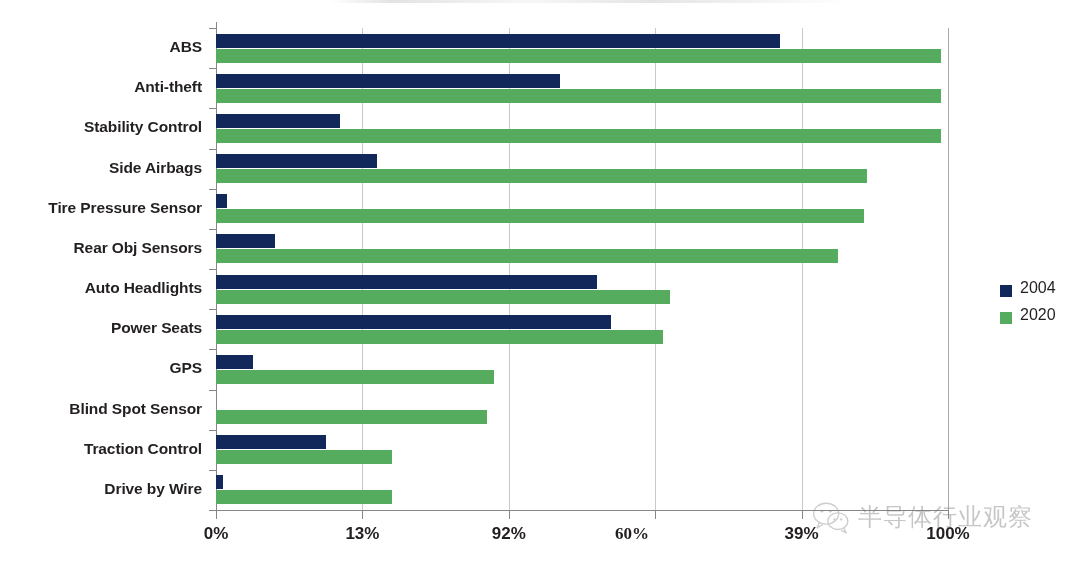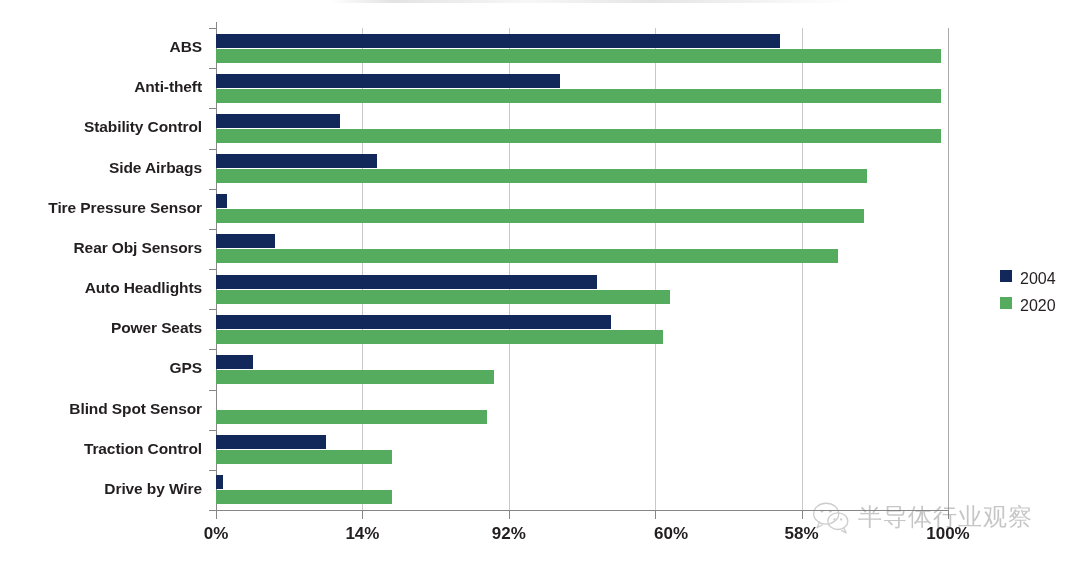--- a/index.html
+++ b/index.html
@@ -99,21 +99,21 @@
   }
 
   
   .legend {
     position: absolute;
     left: 1000px;
     top: 270px;
   }
   .legend-item {
     display: flex;
-    align-items: flex-start;
+    align-items: flex-end;
     height: 27px;
   }
   .legend-swatch {
     width: 12px;
     height: 12px;
     margin-right: 8px;
     flex: none;
   }
   .legend-text {
     font-size: 16px;
@@ -238,24 +238,24 @@
       <div class="cat-label" style="top: 279.083px; left: -198px; right: auto;">Auto Headlights</div>
       <div class="cat-label" style="top: 319.25px; left: -198px; right: auto;">Power Seats</div>
       <div class="cat-label" style="top: 359.417px; left: -198px; right: auto;">GPS</div>
       <div class="cat-label" style="top: 399.583px; left: -198px; right: auto;">Blind Spot Sensor</div>
       <div class="cat-label" style="top: 439.75px; left: -198px; right: auto;">Traction Control</div>
       <div class="cat-label" style="top: 479.917px; left: -198px; right: auto;">Drive by Wire</div>
     </div>
 
   <div id="xtick-labels">
       <div class="xtick-label" style="left: 216px;">0%</div>
-      <div class="xtick-label" style="left: 362.4px;">14%</div>
+      <div class="xtick-label" style="left: 362.4px;">13%</div>
       <div class="xtick-label" style="left: 508.8px;">92%</div>
-      <div class="xtick-label" style="left: 671px;">60%</div>
-      <div class="xtick-label" style="left: 801.6px;">58%</div>
+      <div class="xtick-label" style="left: 632px; font-family: Liberation Serif, serif;">60%</div>
+      <div class="xtick-label" style="left: 801.6px;">39%</div>
       <div class="xtick-label" style="left: 948px;">100%</div>
     </div>
 
   <div class="legend" id="legend">
       <div class="legend-item">
         <span class="legend-swatch" style="background: rgb(18, 39, 90);"></span>
         <span class="legend-text">2004</span>
       </div>
       <div class="legend-item">
         <span class="legend-swatch" style="background: rgb(85, 172, 94);"></span>

